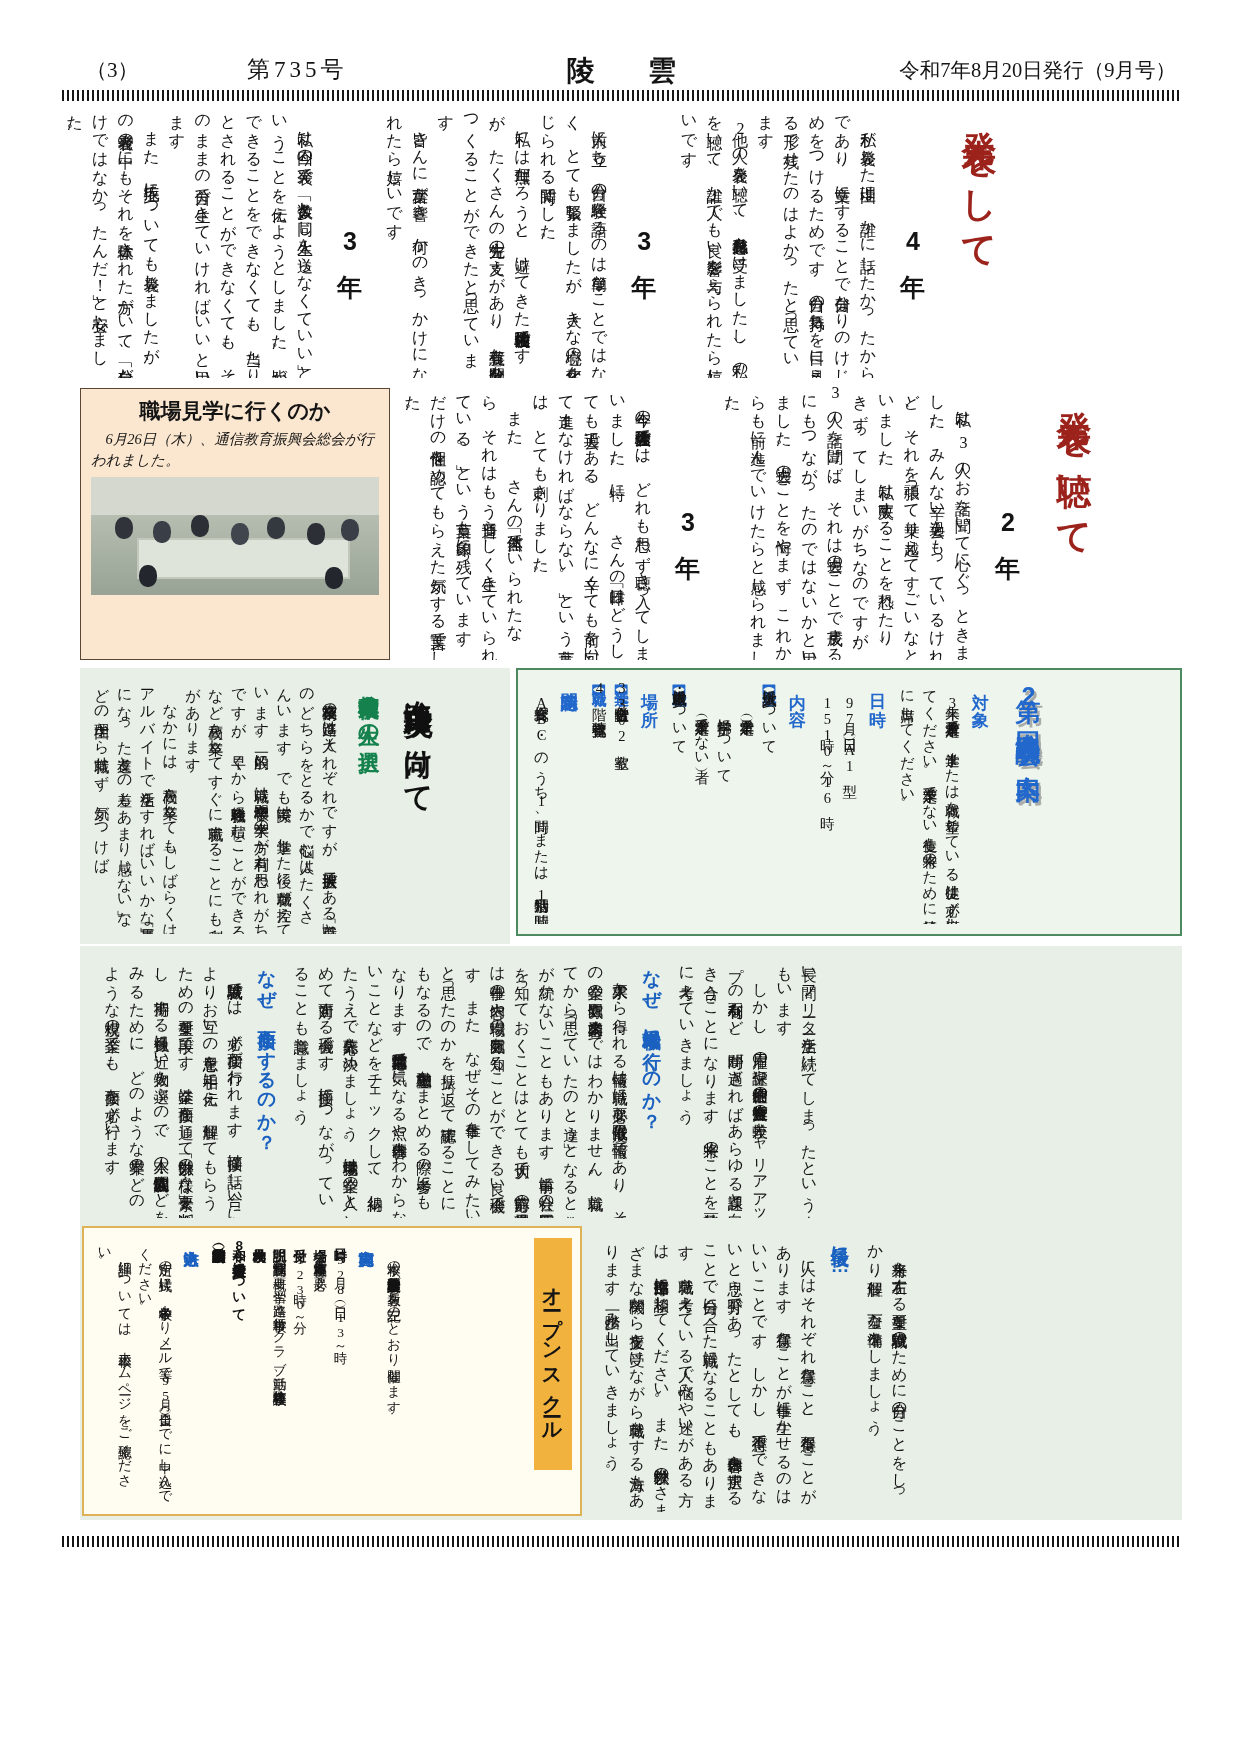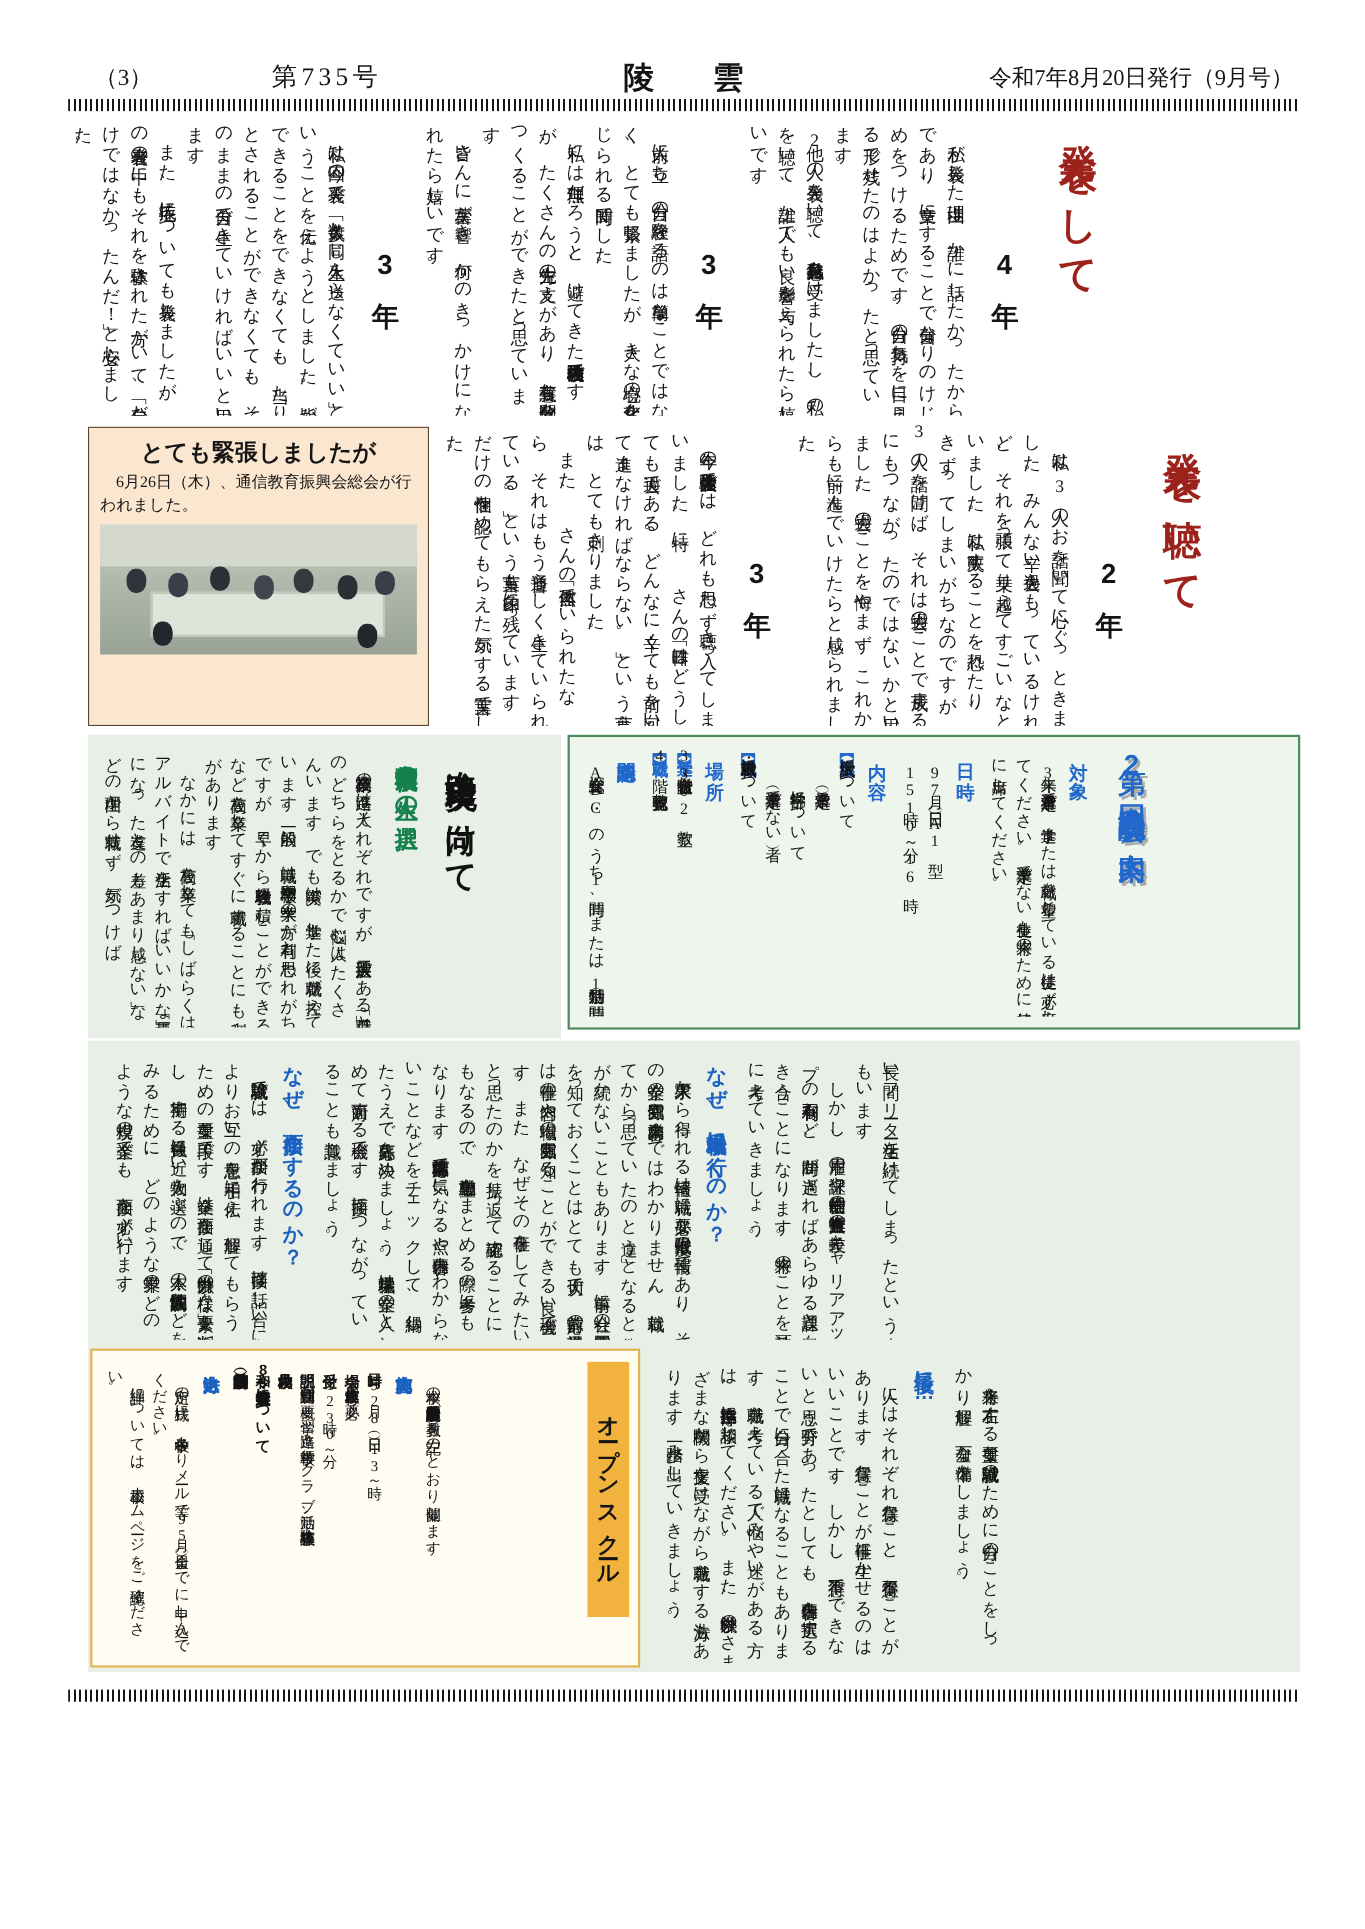--- a/index.html
+++ b/index.html
@@ -44,21 +44,21 @@
   #sec-happyo-shite { position:absolute; top:104px; left:62px; width:1118px; height:274px; }
   #sec-happyo-shite .v-article { font-size:16px; line-height:1.6; }
   #sec-happyo-kiite { position:absolute; top:384px; left:400px; width:780px; height:276px; }
   #sec-happyo-kiite .v-article { font-size:16px; line-height:1.6; }
 
   
   #box-tsushin { position:absolute; top:388px; left:80px; width:310px; height:272px;
                  background:#fbe7cf; border:1.5px solid #5b4636; padding:8px 10px 8px 10px; }
   .bt-title { text-align:center; font-family:"Liberation Sans","DejaVu Sans",sans-serif;
               font-weight:bold; font-size:21px; margin-bottom:4px; }
-  .bt-body p { font-size:14.5px; line-height:1.45; text-indent:1em; }
+  .bt-body p { font-size:14.5px; line-height:1.45; text-indent:1em;font-style:italic; }
   .photo { position:relative; margin-top:6px; height:118px; overflow:hidden;
            background: linear-gradient(180deg,#c7cdc2 0%,#b3bbae 38%,#98a395 100%); }
   .photo .wall { position:absolute; left:0; right:0; top:0; height:38px; background:#d4d8cf; }
   .photo .tbl  { position:absolute; left:16%; right:10%; top:52%; bottom:14%; background:#dfe4da;
                  border:2px solid #c2c8bb; }
   .photo .people { position:absolute; left:24px; top:40px; width:18px; height:22px;
                    border-radius:45%; background:#30333a;
                    box-shadow: 38px 4px 0 #3a3e46, 76px -2px 0 #2c2f36, 116px 6px 0 #41454e,
                                152px 0 0 #34383f, 192px 6px 0 #2c2f36, 226px 2px 0 #3a3e46,
                                24px 48px 0 #23262c, 210px 50px 0 #23262c; }
@@ -138,21 +138,21 @@
       <h2 class="red-head">発表を聴いて</h2>
       <div class="grade">2年</div>
       <p>私は、3人のお話を聞いて心にぐっときました。みんな辛い過去をもっているけれど、それを頑張って乗り越えてすごいなと思いました。私は失敗することを恐れたり、引きずってしまいがちなのですが、3人の話を聞けば、それは過去のことで成長する一歩にもつながったのではないかと思いました。過去のことを悔やまず、これからも前に進んでいけたらと感じられました。</p>
       <div class="grade">3年</div>
       <p>今年の生活体験発表大会では、どれも思わず聴き入ってしまいました。特に、　さんの「昨日はどうしても過去である。どんなに辛くても前を向いて進まなければならない。」という言葉は、とても刺さりました。</p>
       <p>また、　さんの「自然体でいられたなら、それはもう普通らしく生きていられている。」という言葉も印象に残っています。自分だけの個性を認めてもらえた気がする言葉でした。</p>
     </div>
   </section>
 
   <aside id="box-tsushin">
-    <div class="bt-title">とても緊張しましたが</div>
+    <div class="bt-title">職場見学に行くのか</div>
     <div class="bt-body">
       <p>6月26日（木）、通信教育振興会総会が行われました。</p>
     </div>
     <div class="photo">
       <div class="wall"></div>
       <div class="tbl"></div>
       <div class="people"></div>
     </div>
   </aside>
 

